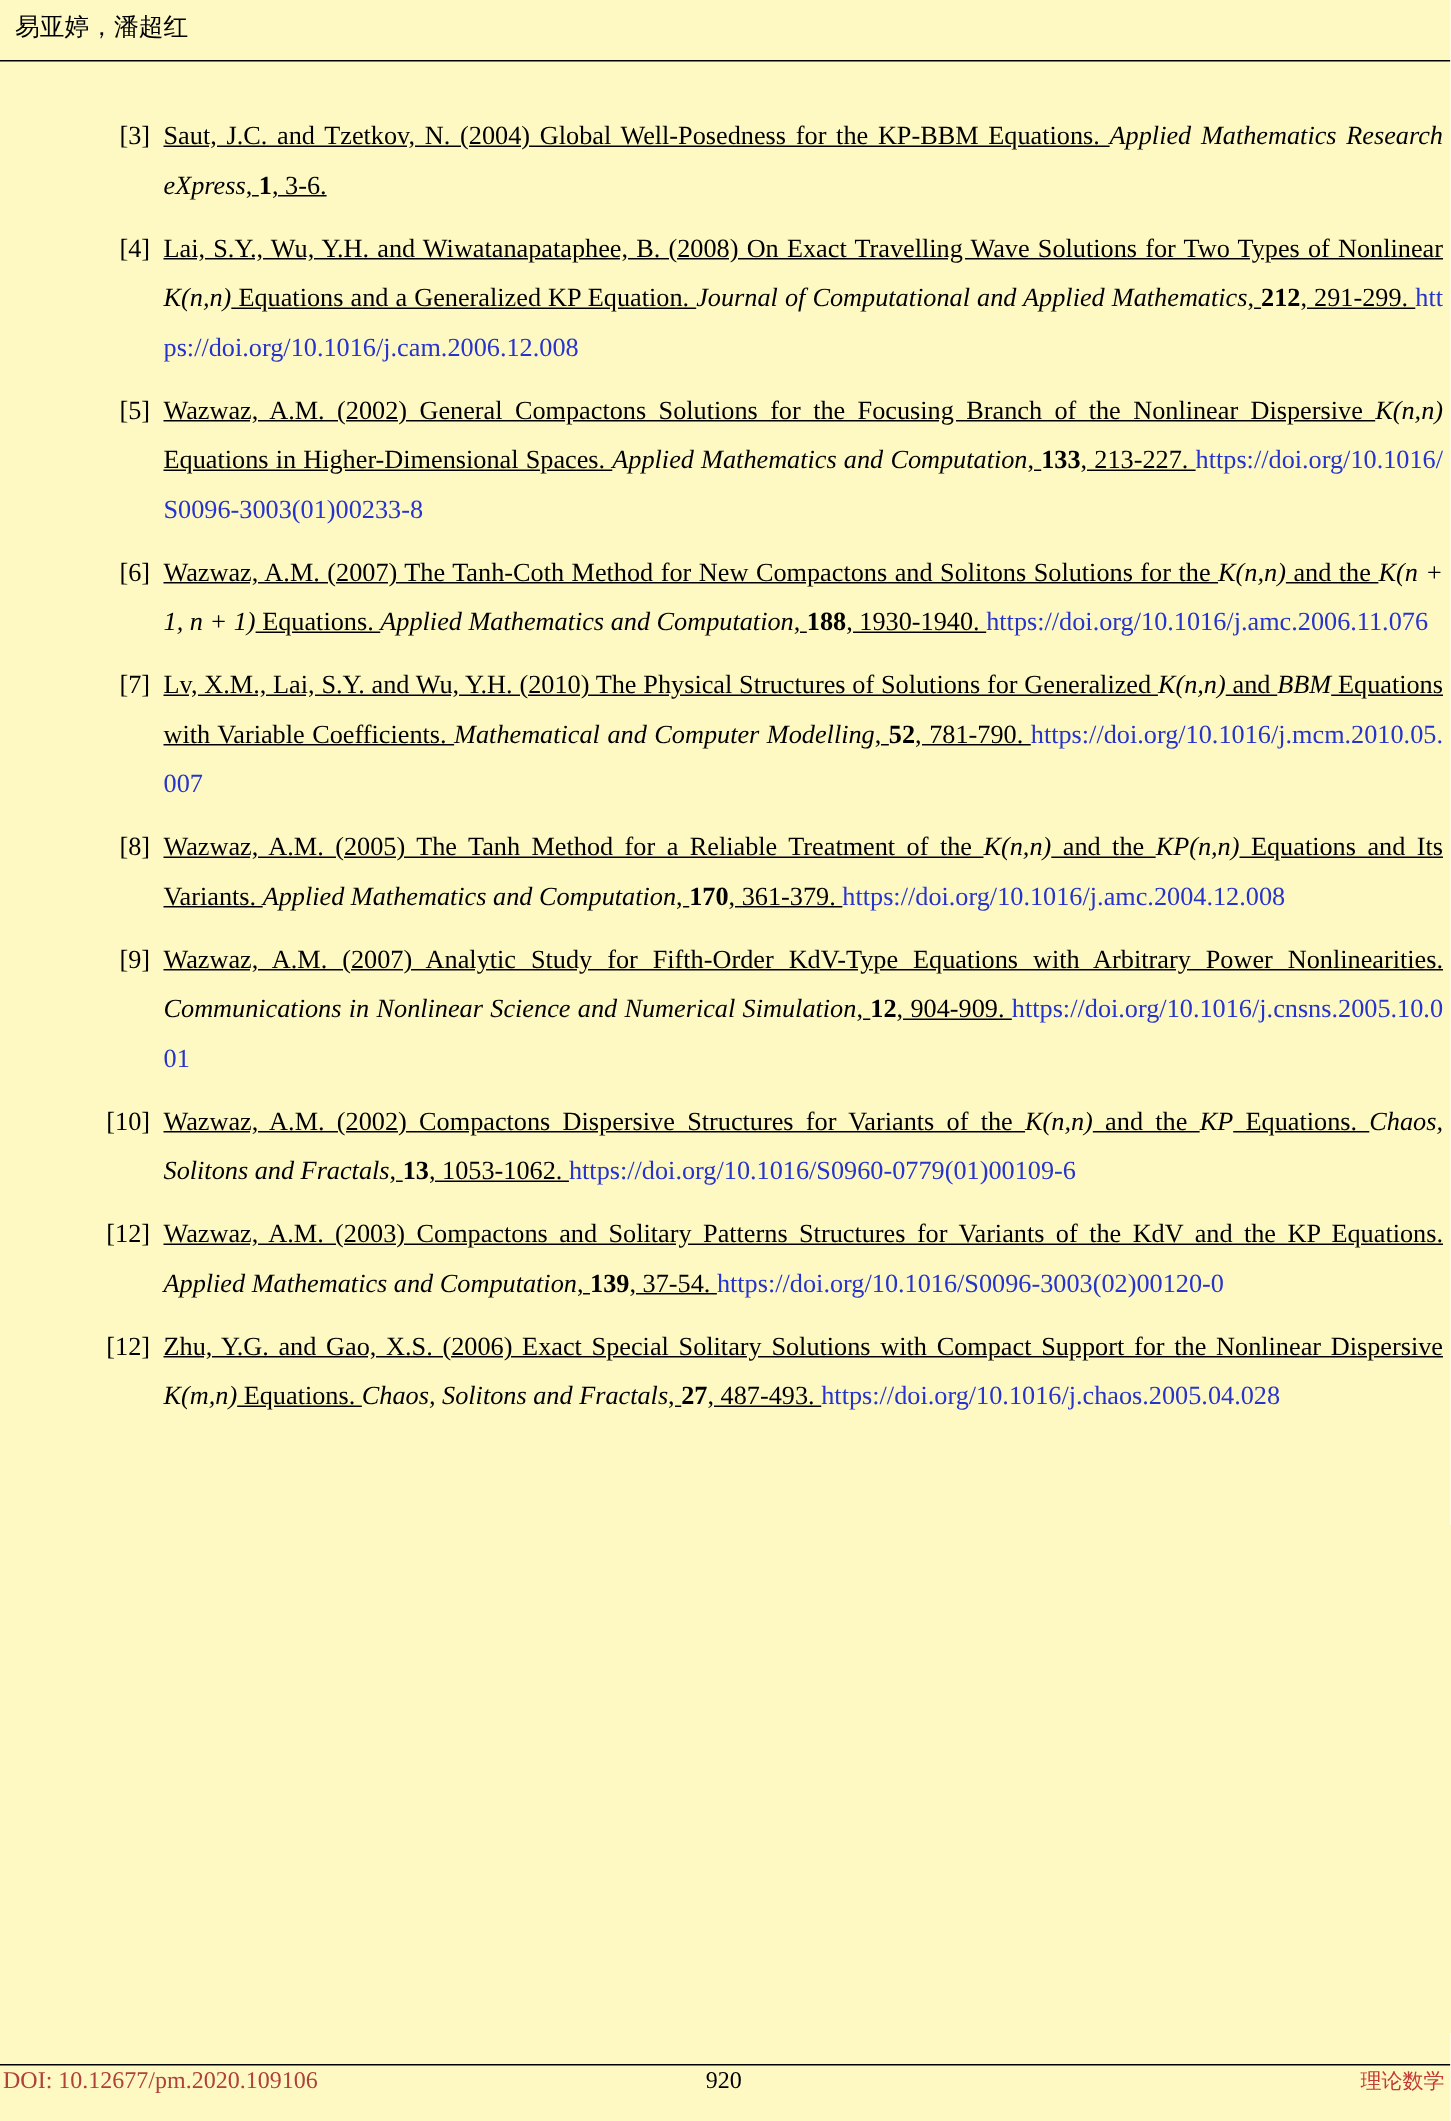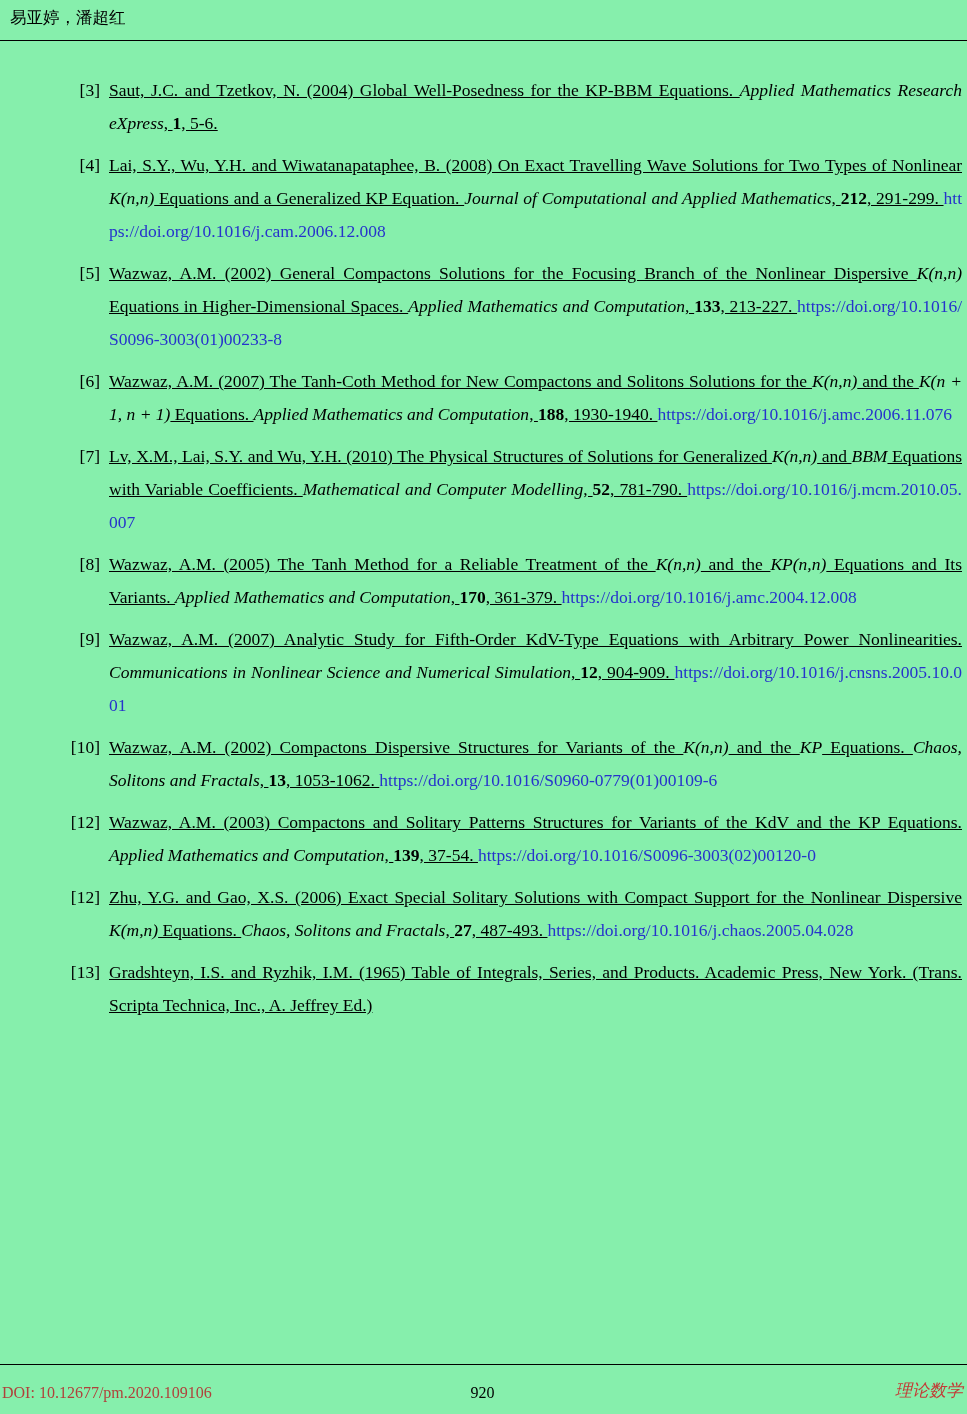--- a/index.html
+++ b/index.html
@@ -8,21 +8,21 @@
     --footer-journal: #c43a36;
     --text: #000000;
   }
   * { box-sizing: border-box; }
   html, body { margin: 0; padding: 0; background: #ffffff; }
   body { font-family: "Liberation Serif", "DejaVu Serif", serif; color: var(--text); }
   .page {
     position: relative;
     width: 967px;
     height: 1414px;
-    background: #86efac;
+    background: #fef9c3;
     overflow: hidden;
     margin: 0 auto;
   }
   .header-authors {
     position: absolute;
     top: 7px;
     left: 10px;
     font-size: 16.5px;
     line-height: 22px;
   }
@@ -62,47 +62,47 @@
   .seg-math { font-style: italic; font-family: Liberation Serif, serif; }
   a.seg-link {
     color: var(--link);
     text-decoration: none;
     word-break: break-all;
   }
   .footer {
     position: absolute;
     left: 0;
     right: 0;
-    bottom: 12px;
+    bottom: 0;
     height: 38px;
     border-top: 1.5px solid #000;
     display: flex;
-    align-items: flex-end;
+    align-items: flex-start;
     font-size: 16px;
     padding: 2px 4px 0 2px;
   }
   .footer .footer-left  { flex: 1; text-align: left; }
   .footer .footer-center{ flex: 0 0 auto; text-align: center; color: var(--text); }
   .footer .footer-right { flex: 1; text-align: right; }
   .footer-doi { color: var(--footer-doi); text-decoration: none; }
-  .footer-journal { color: var(--footer-journal); font-size: 17px; font-style: italic; }
+  .footer-journal { color: var(--footer-journal); font-size: 14px; }
 </style>
 </head>
 <body>
 
 <div class="page">
 
   <div class="header-authors">易亚婷，潘超红</div>
 
   <div class="header-divider"></div>
 
   <div class="refs">
       <div class="ref">
         <span class="ref-label">[3]</span>
-        <span class="ref-body"><span class="seg-normal">Saut, J.C. and Tzetkov, N. (2004) Global Well-Posedness for the KP-BBM Equations. </span><span class="seg-italic">Applied Mathematics Research eXpress</span><span class="seg-normal">, </span><span class="seg-bold">1</span><span class="seg-normal">, 5-6.</span></span>
+        <span class="ref-body"><span class="seg-normal">Saut, J.C. and Tzetkov, N. (2004) Global Well-Posedness for the KP-BBM Equations. </span><span class="seg-italic">Applied Mathematics Research eXpress</span><span class="seg-normal">, </span><span class="seg-bold">1</span><span class="seg-normal">, 3-6.</span></span>
       </div>
       <div class="ref">
         <span class="ref-label">[4]</span>
         <span class="ref-body"><span class="seg-normal">Lai, S.Y., Wu, Y.H. and Wiwatanapataphee, B. (2008) On Exact Travelling Wave Solutions for Two Types of Nonlinear </span><span class="seg-math">K(n,n)</span><span class="seg-normal"> Equations and a Generalized KP Equation. </span><span class="seg-italic">Journal of Computational and Applied Mathematics</span><span class="seg-normal">, </span><span class="seg-bold">212</span><span class="seg-normal">, 291-299. </span><a href="#" class="seg-link">https://doi.org/10.1016/j.cam.2006.12.008</a></span>
       </div>
       <div class="ref">
         <span class="ref-label">[5]</span>
         <span class="ref-body"><span class="seg-normal">Wazwaz, A.M. (2002) General Compactons Solutions for the Focusing Branch of the Nonlinear Dispersive </span><span class="seg-math">K(n,n)</span><span class="seg-normal"> Equations in Higher-Dimensional Spaces. </span><span class="seg-italic">Applied Mathematics and Computation</span><span class="seg-normal">, </span><span class="seg-bold">133</span><span class="seg-normal">, 213-227. </span><a href="#" class="seg-link">https://doi.org/10.1016/S0096-3003(01)00233-8</a></span>
       </div>
       <div class="ref">
@@ -126,24 +126,20 @@
         <span class="ref-body"><span class="seg-normal">Wazwaz, A.M. (2002) Compactons Dispersive Structures for Variants of the </span><span class="seg-math">K(n,n)</span><span class="seg-normal"> and the </span><span class="seg-math">KP</span><span class="seg-normal"> Equations. </span><span class="seg-italic">Chaos, Solitons and Fractals</span><span class="seg-normal">, </span><span class="seg-bold">13</span><span class="seg-normal">, 1053-1062. </span><a href="#" class="seg-link">https://doi.org/10.1016/S0960-0779(01)00109-6</a></span>
       </div>
       <div class="ref">
         <span class="ref-label">[12]</span>
         <span class="ref-body"><span class="seg-normal">Wazwaz, A.M. (2003) Compactons and Solitary Patterns Structures for Variants of the KdV and the KP Equations. </span><span class="seg-italic">Applied Mathematics and Computation</span><span class="seg-normal">, </span><span class="seg-bold">139</span><span class="seg-normal">, 37-54. </span><a href="#" class="seg-link">https://doi.org/10.1016/S0096-3003(02)00120-0</a></span>
       </div>
       <div class="ref">
         <span class="ref-label">[12]</span>
         <span class="ref-body"><span class="seg-normal">Zhu, Y.G. and Gao, X.S. (2006) Exact Special Solitary Solutions with Compact Support for the Nonlinear Dispersive </span><span class="seg-math">K(m,n)</span><span class="seg-normal"> Equations. </span><span class="seg-italic">Chaos, Solitons and Fractals</span><span class="seg-normal">, </span><span class="seg-bold">27</span><span class="seg-normal">, 487-493. </span><a href="#" class="seg-link">https://doi.org/10.1016/j.chaos.2005.04.028</a></span>
       </div>
-      <div class="ref">
-        <span class="ref-label">[13]</span>
-        <span class="ref-body"><span class="seg-normal">Gradshteyn, I.S. and Ryzhik, I.M. (1965) Table of Integrals, Series, and Products. Academic Press, New York. (Trans. Scripta Technica, Inc., A. Jeffrey Ed.)</span></span>
-      </div>
     </div>
 
   <div class="footer">
     <div class="footer-left">
       <a href="#" class="footer-doi">DOI: 10.12677/pm.2020.109106</a>
     </div>
     <div class="footer-center">920</div>
     <div class="footer-right">
       <span class="footer-journal">理论数学</span>
     </div>

